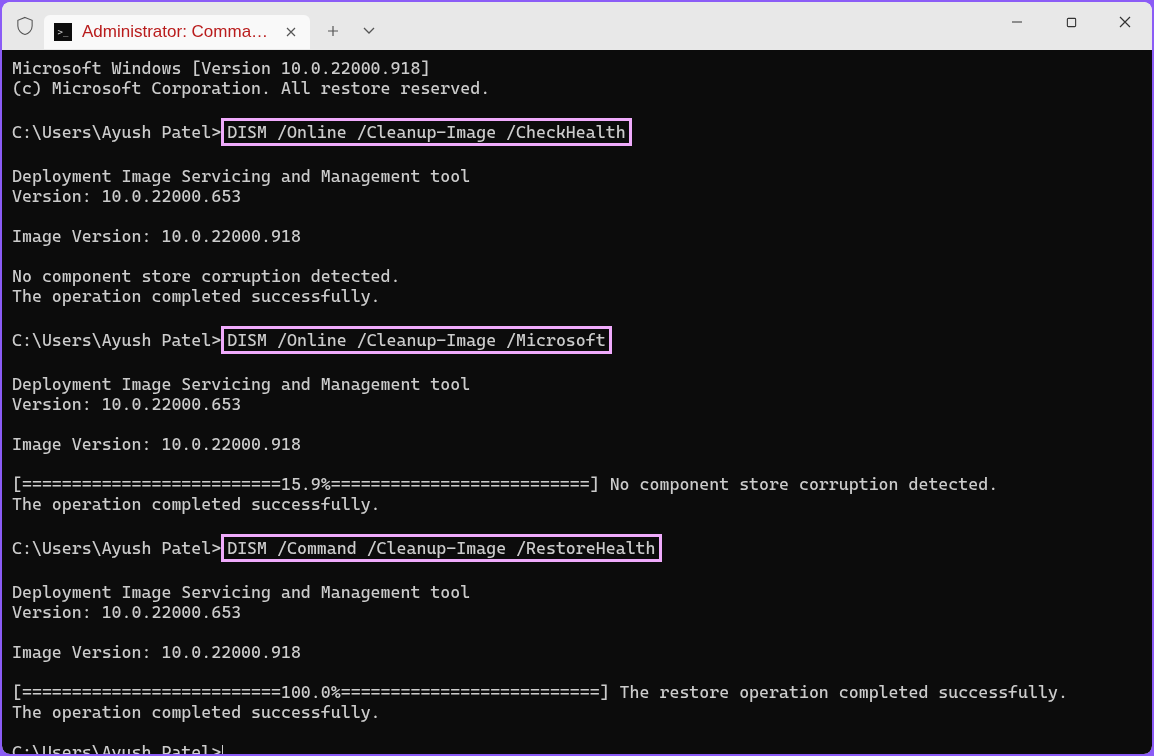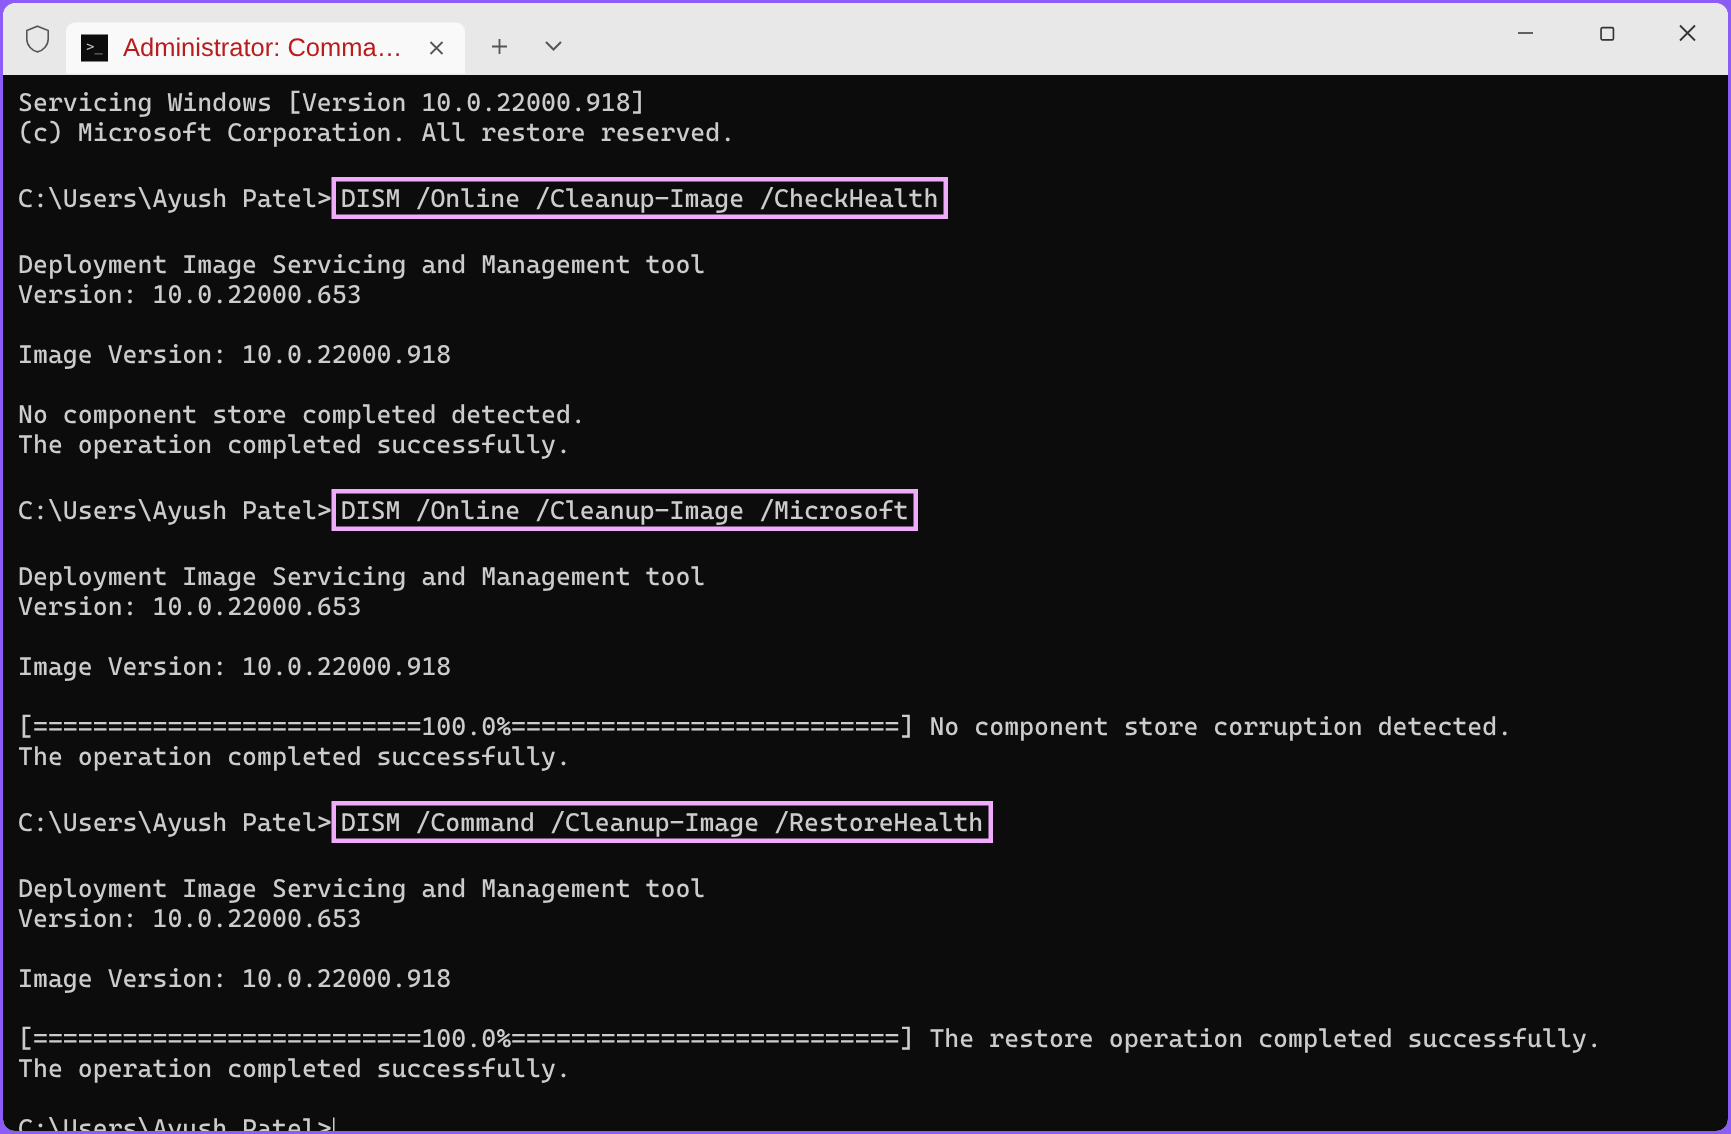--- a/index.html
+++ b/index.html
@@ -188,41 +188,41 @@
           </svg>
       </div>
       <div class="win-btn">
         <svg width="12" height="12" viewBox="0 0 12 12">
             <path d="M1 1 L11 11 M11 1 L1 11" stroke="#333" stroke-width="1.2"></path>
           </svg>
       </div>
     </div>
   </div>
 
-  <div class="terminal"><span>Servicing Windows [Version 10.0.22000.918]</span>
+  <div class="terminal"><span>Microsoft Windows [Version 10.0.22000.918]</span>
 <span>(c) Microsoft Corporation. All restore reserved.</span>
 
 <span>C:\Users\Ayush Patel&gt;</span><span class="highlight">DISM /Online /Cleanup-Image /CheckHealth</span>
 
 <span>Deployment Image Servicing and Management tool</span>
 <span>Version: 10.0.22000.653</span>
 
 <span>Image Version: 10.0.22000.918</span>
 
-<span>No component store completed detected.</span>
+<span>No component store corruption detected.</span>
 <span>The operation completed successfully.</span>
 
 <span>C:\Users\Ayush Patel&gt;</span><span class="highlight">DISM /Online /Cleanup-Image /Microsoft</span>
 
 <span>Deployment Image Servicing and Management tool</span>
 <span>Version: 10.0.22000.653</span>
 
 <span>Image Version: 10.0.22000.918</span>
 
-<span>[==========================100.0%==========================] No component store corruption detected.</span>
+<span>[==========================15.9%==========================] No component store corruption detected.</span>
 <span>The operation completed successfully.</span>
 
 <span>C:\Users\Ayush Patel&gt;</span><span class="highlight">DISM /Command /Cleanup-Image /RestoreHealth</span>
 
 <span>Deployment Image Servicing and Management tool</span>
 <span>Version: 10.0.22000.653</span>
 
 <span>Image Version: 10.0.22000.918</span>
 
 <span>[==========================100.0%==========================] The restore operation completed successfully.</span>

